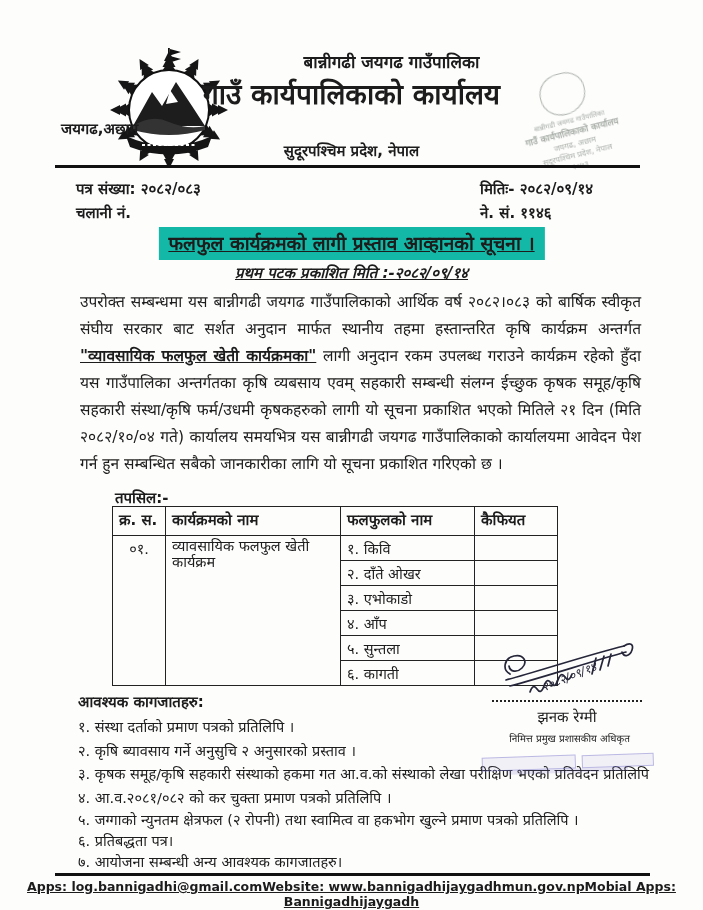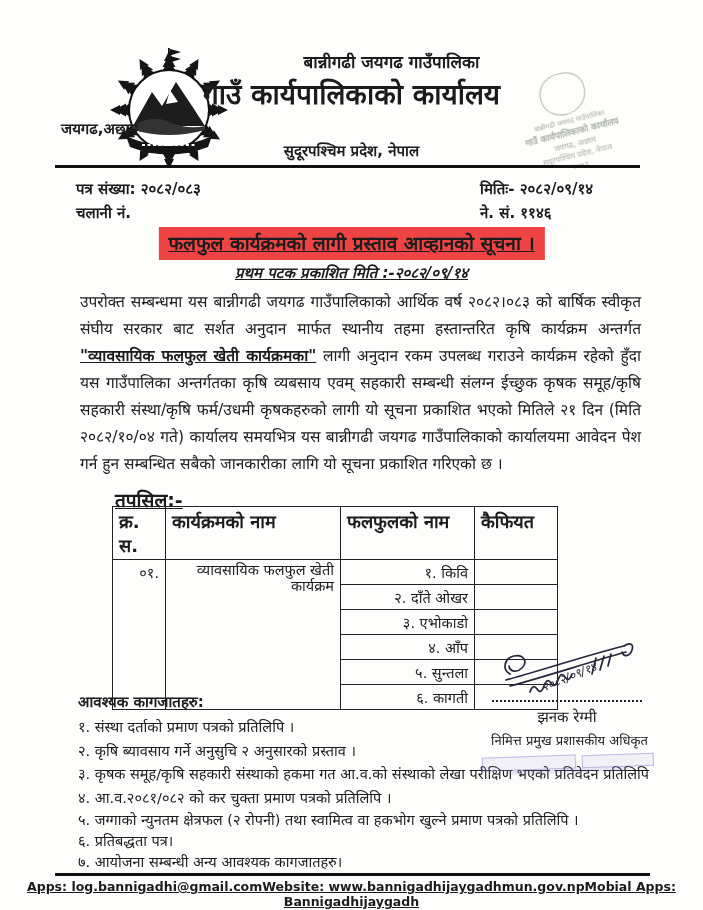--- a/index.html
+++ b/index.html
@@ -20,43 +20,43 @@
   .stamp{top:72px;left:492px;width:160px;height:120px;transform:rotate(-14deg);
     color:rgba(100,112,100,0.55);text-align:center;filter:blur(.4px);}
   .stamp .ring{width:44px;height:40px;margin:0 auto 2px auto;border:1.5px solid rgba(100,112,100,0.5);border-radius:50% 45% 55% 50%;}
   .stamp div.s1{font-size:7px;} .stamp div.s2{font-size:9px;font-weight:bold;}
   .stamp div.s3{font-size:8px;} .stamp div.s4{font-size:8px;} .stamp div.s5{font-size:8px;}
   
   .meta{font-size:15px;font-weight:600;}
   .m-letter{top:178px;left:76px;} .m-chalani{top:202px;left:76px;}
   .m-date{top:178px;left:480px;} .m-nesam{top:202px;left:480px;}
   
-  .title{top:227px;left:50%;transform:translateX(-50%);background:#ef4444;
+  .title{top:227px;left:50%;transform:translateX(-50%);background:#14b8a6;
     padding:3px 10px 4px 10px;font-size:19px;font-weight:bold;white-space:nowrap;}
   .title span{text-decoration:underline;}
   .subtitle{top:262px;left:0;width:100%;text-align:center;font-size:15px;font-weight:bold;font-style:italic;}
   .subtitle span{text-decoration:underline;}
   
   .body-par{top:289px;left:80px;width:561px;font-size:15.5px;line-height:27px;text-align:justify;}
   .body-par .q{font-weight:bold;text-decoration:underline;}
   
-  .tapsil{top:487px;left:115px;font-size:19px;font-weight:bold;text-decoration:underline;}
+  .tapsil{top:487px;left:115px;font-size:15px;font-weight:bold;}
   table.sched{position:absolute;top:506px;left:112px;border-collapse:collapse;}
-  table.sched th,table.sched td{border:1.6px solid #222;font-size:14.5px;padding:2px 6px;vertical-align:top;text-align:right;}
-  table.sched th{text-align:left;font-size:18px;height:24px;}
+  table.sched th,table.sched td{border:1.6px solid #222;font-size:14.5px;padding:2px 6px;vertical-align:top;}
+  table.sched th{text-align:left;font-size:15px;height:24px;}
   th.c1{width:40px;} th.c2{width:162px;} th.c3{width:121px;} th.c4{width:70px;}
   td.sn{text-align:center;font-size:15px;}
   td.prog{font-size:15px;line-height:16px;}
   td.fruit{padding-left:26px;height:17px;}
   
   .sig-scribble{top:640px;left:496px;}
   .sig-date{top:668px;left:540px;transform:rotate(-22deg);font-size:12px;color:#2a2a3c;font-style:italic;white-space:nowrap;}
   .sig-dots{top:688px;left:492px;width:150px;border-bottom:2.4px dotted #222;height:12px;}
   .sig-name{top:706px;left:492px;width:150px;text-align:center;font-size:15px;}
-  .sig-desig{top:731px;left:452px;width:235px;text-align:center;font-size:13px;}
+  .sig-desig{top:731px;left:452px;width:235px;text-align:center;font-size:10px;}
   
   .docs-head{top:691px;left:78px;font-size:15px;font-weight:bold;}
   .doc{left:78px;font-size:14.5px;white-space:nowrap;}
   .d0{top:716px;} .d1{top:740px;} .d2{top:763px;} .d3{top:787px;text-align:center;} .d4{top:809px;} .d5{top:830px;} .d6{top:851px;}
   
   .frag{top:752px;left:478px;width:222px;height:30px;transform:rotate(-2deg);
     filter:blur(.7px);opacity:.5;pointer-events:none;}
   .frag .b1{position:absolute;top:2px;left:4px;width:92px;height:12px;border:1.5px solid #7a74c8;background:rgba(122,116,200,.18);}
   .frag .b2{position:absolute;top:3px;left:104px;width:70px;height:11px;border:1.5px solid #7a74c8;background:rgba(122,116,200,.18);}
   .frag .b3{position:absolute;top:16px;left:30px;width:120px;height:4px;background:rgba(122,116,200,.35);}

